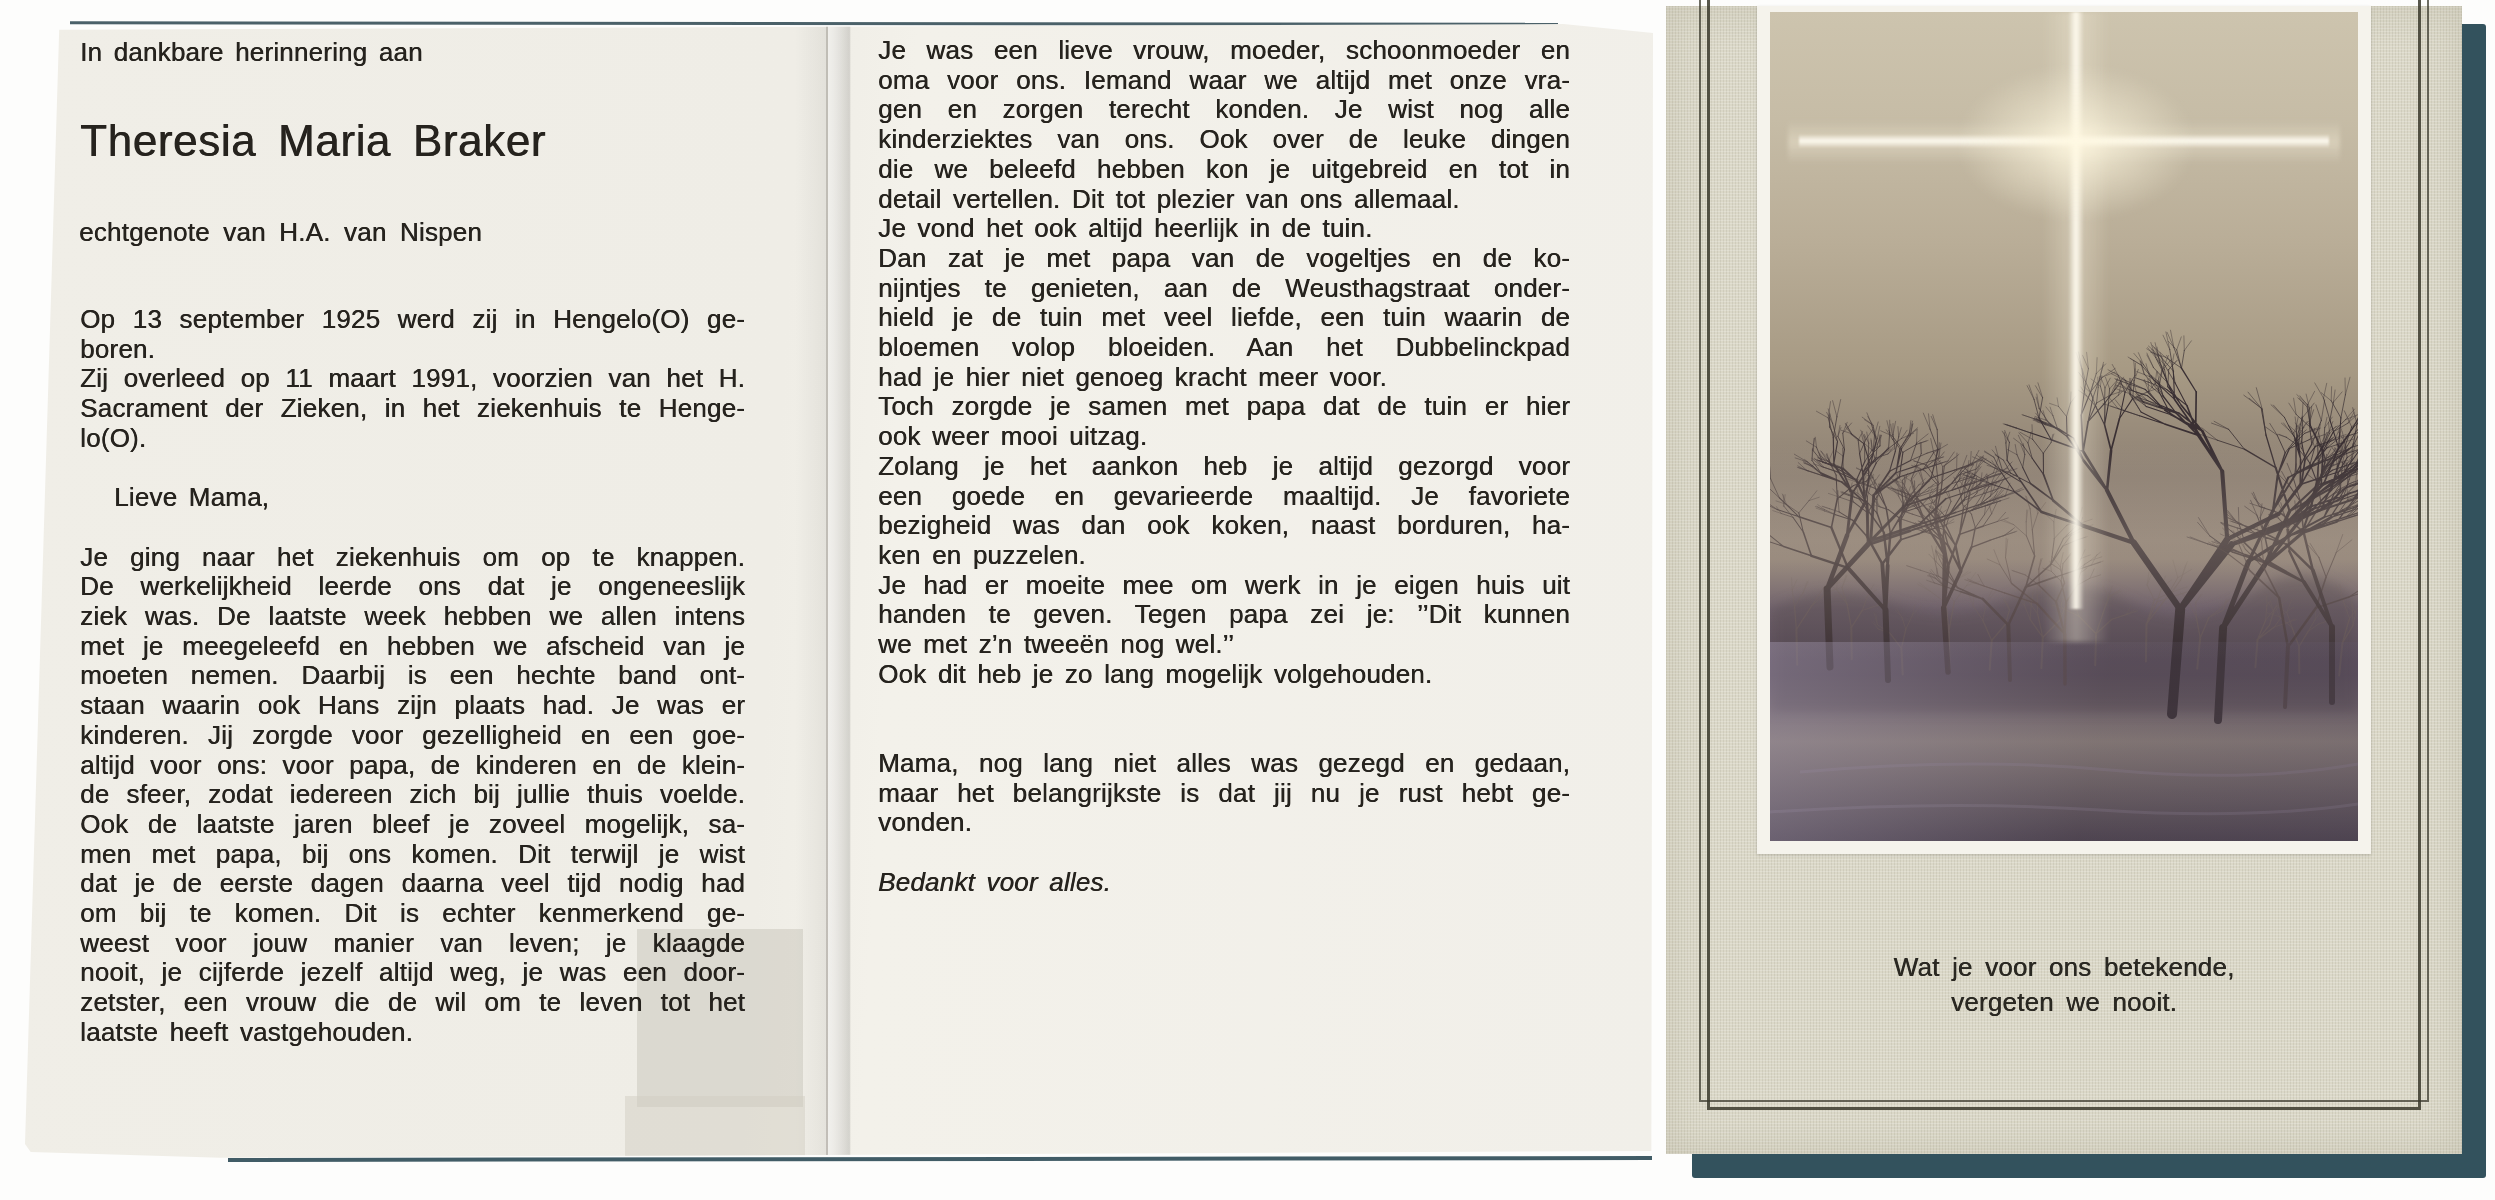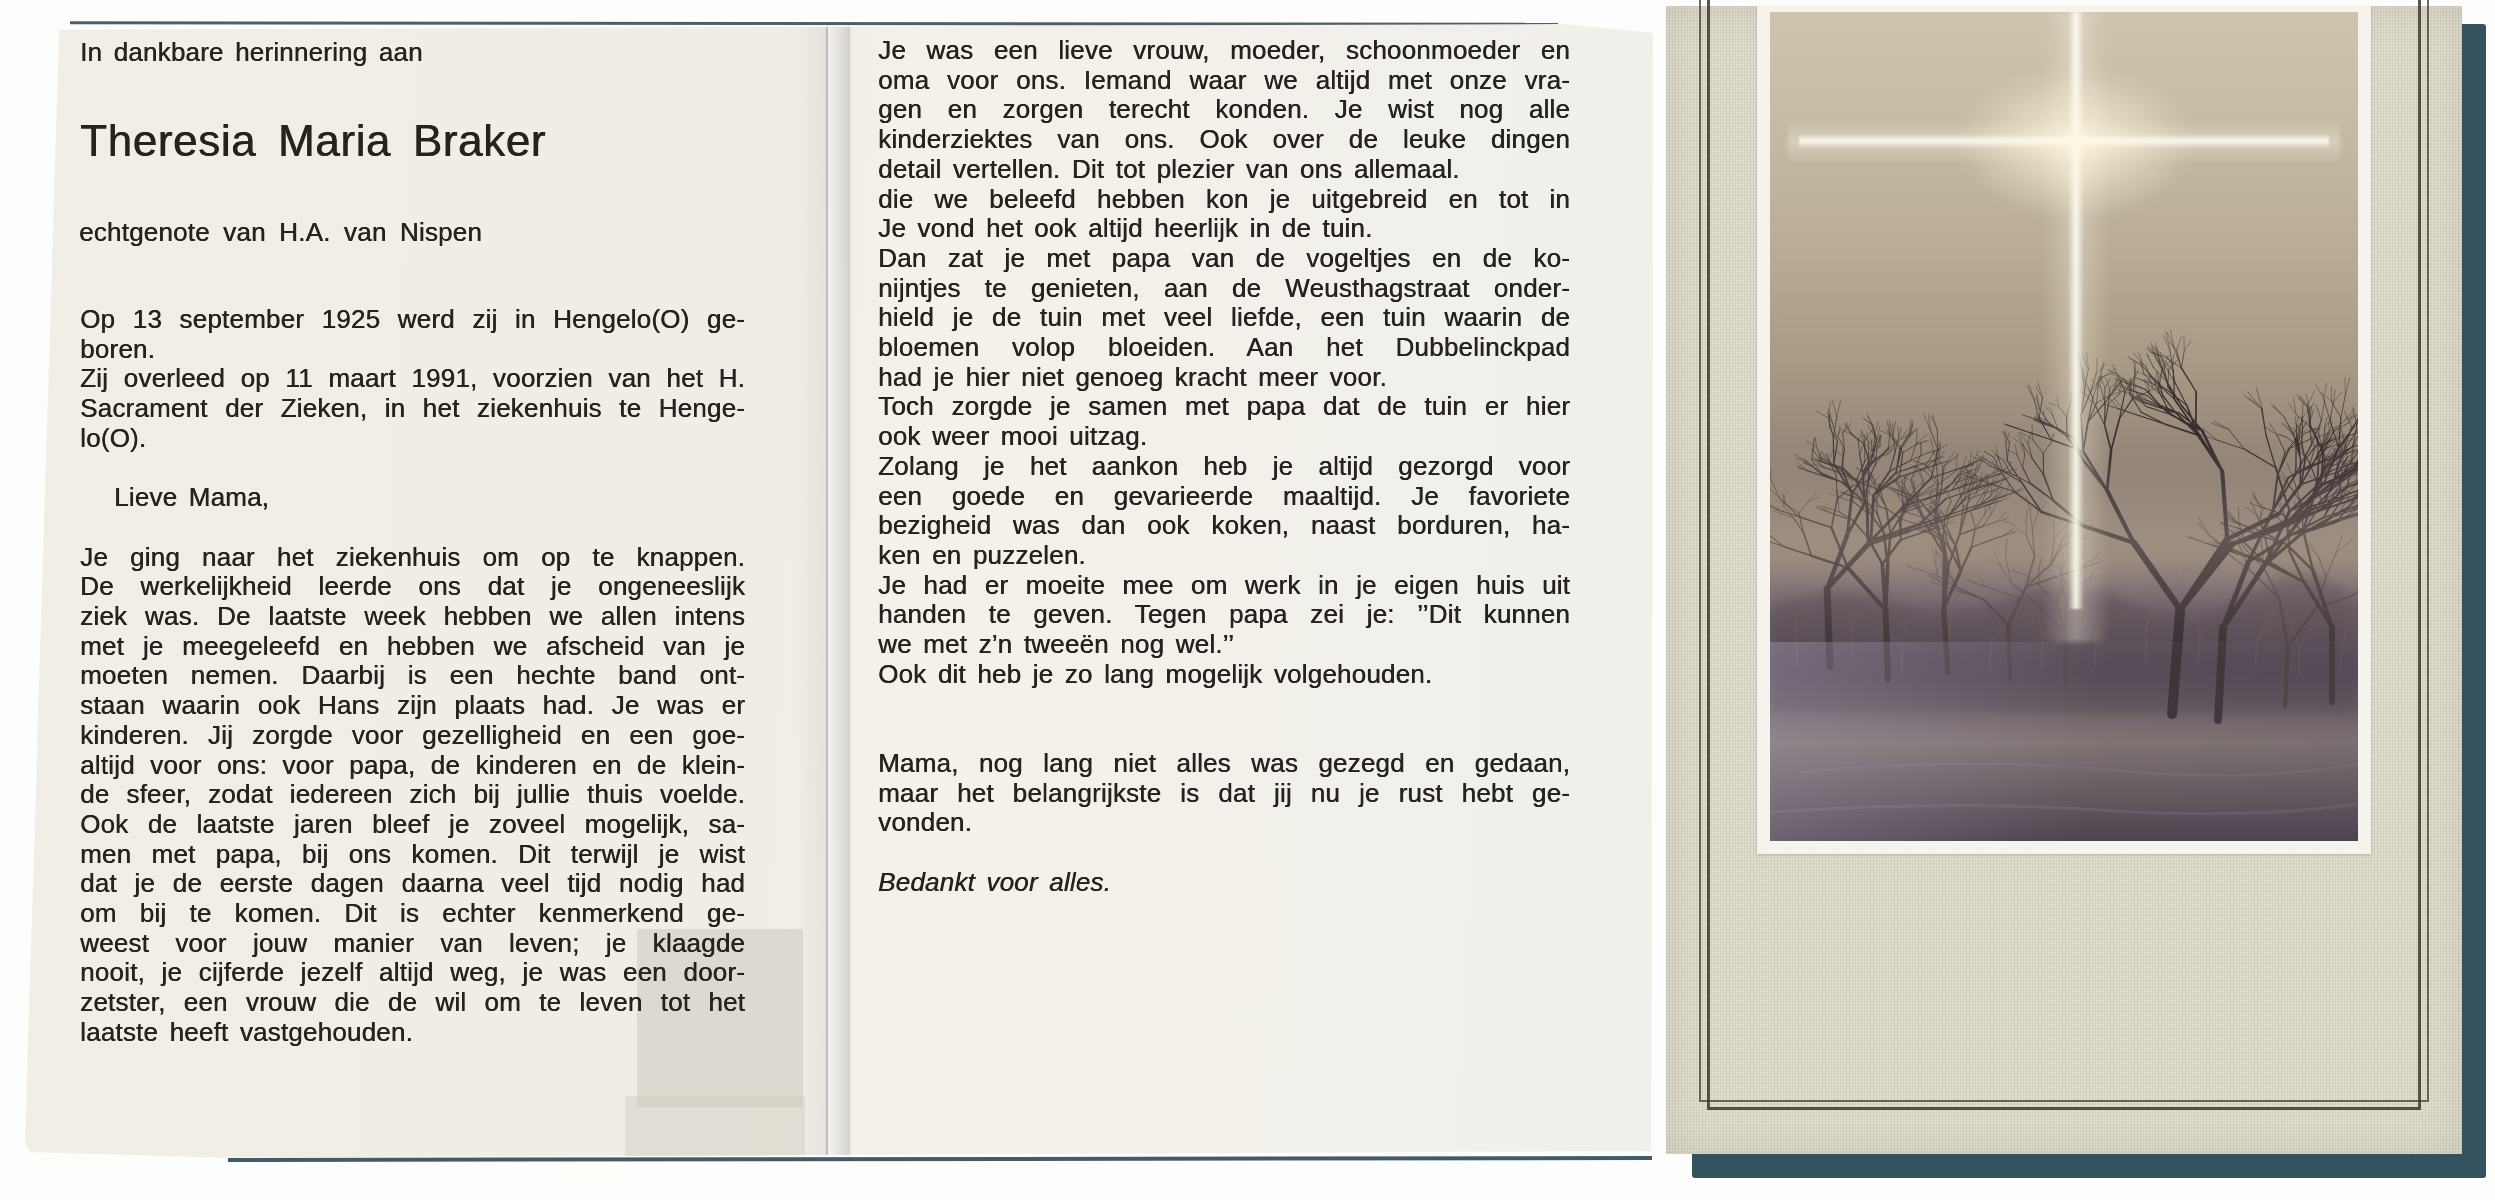--- a/index.html
+++ b/index.html
@@ -137,22 +137,22 @@
         <div class="tl last">laatste heeft vastgehouden.</div>
       </div>
     </div>
 
   <div id="middle-body" class="scan-text">
       <div>
         <div class="tl">Je was een lieve vrouw, moeder, schoonmoeder en</div>
         <div class="tl">oma voor ons. Iemand waar we altijd met onze vra-</div>
         <div class="tl">gen en zorgen terecht konden. Je wist nog alle</div>
         <div class="tl">kinderziektes van ons. Ook over de leuke dingen</div>
+        <div class="tl">die we beleefd hebben kon je uitgebreid en tot in</div>
         <div class="tl last">detail vertellen. Dit tot plezier van ons allemaal.</div>
-        <div class="tl">die we beleefd hebben kon je uitgebreid en tot in</div>
       </div>
       <div>
         <div class="tl last">Je vond het ook altijd heerlijk in de tuin.</div>
       </div>
       <div>
         <div class="tl">Dan zat je met papa van de vogeltjes en de ko-</div>
         <div class="tl">nijntjes te genieten, aan de Weusthagstraat onder-</div>
         <div class="tl">hield je de tuin met veel liefde, een tuin waarin de</div>
         <div class="tl">bloemen volop bloeiden. Aan het Dubbelinckpad</div>
         <div class="tl last">had je hier niet genoeg kracht meer voor.</div>
@@ -286,14 +286,20 @@
         <div class="haze"></div>
         <div class="frost"></div>
         <div class="flare-v-halo"></div>
         <div class="flare-h-halo"></div>
         <div class="flare-v"></div>
         <div class="flare-h"></div>
         <div class="flare-glow"></div>
       </div>
     </div>
 
+    <div class="cover-caption caption">
+        <div>
+          <div class="tl">Wat je voor ons betekende,</div>
+          <div class="tl last">vergeten we nooit.</div>
+        </div>
+      </div>
   </div>
 </div>
 
 </body></html>

